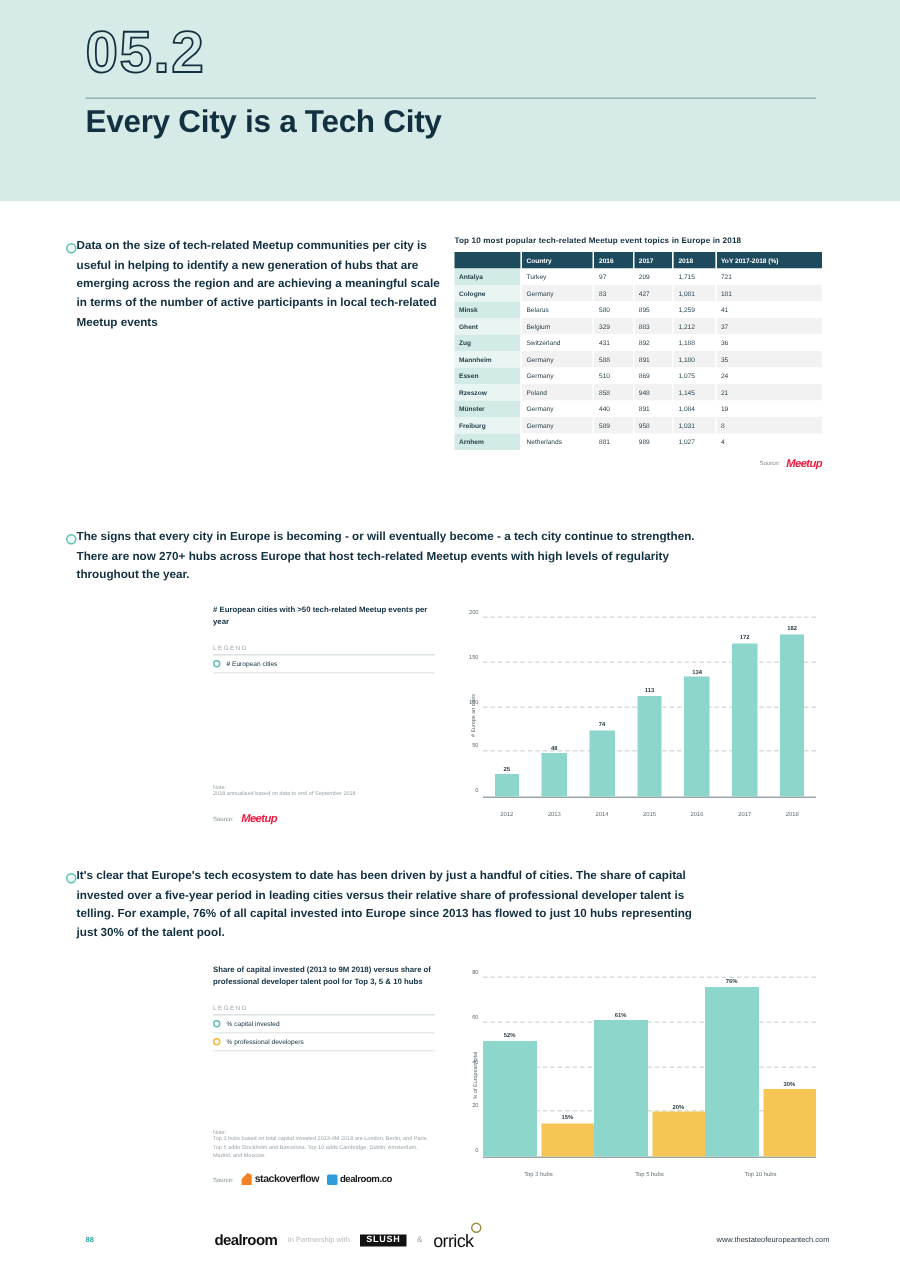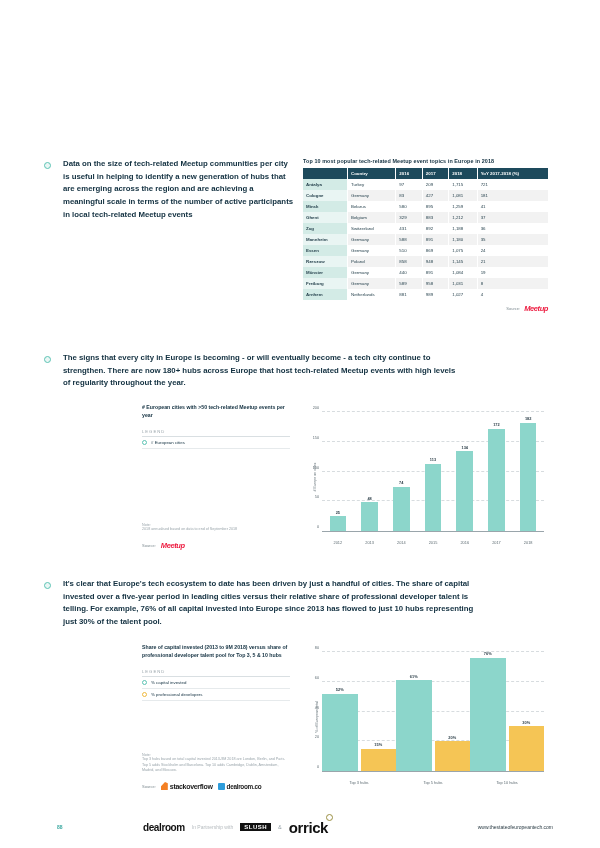--- a/index.html
+++ b/index.html
@@ -28,21 +28,21 @@
     position: absolute; left: 57px; top: 65px;
     width: 487px; height: 1px; background: #8fb3b3;
   }
   .header-title {
     position: absolute; left: 57px; top: 70px;
     font-size: 21px; font-weight: 700; color: #123040;
     letter-spacing: -0.2px;
   }
 
   
-  .bullet-block { position: absolute; display: flex; gap: 12px; }
+  .bullet-block { position: absolute; display: flex; gap: 0; }
   .bullet-dot {
     flex: 0 0 auto; width: 7px; height: 7px; margin-top: 4px;
     border-radius: 50%; border: 1.4px solid #5cc3b4; background: #eaf7f5;
   }
   .bullet-text {
     font-size: 7.8px; line-height: 1.62; color: #123040; font-weight: 600;
   }
 
   #para-1 { left: 44px; top: 158px; width: 250px; }
   #para-2 { left: 44px; top: 352px; width: 420px; }
@@ -183,32 +183,37 @@
   .atomico {
     font-size: 10px; font-weight: 700; color: #111; letter-spacing: -0.4px;
     position: relative;
   }
   .partner-text { font-size: 5px; color: #b6bcbf; }
   .slush {
     background: #111; color: #fff; font-size: 6px; font-weight: 700;
     padding: 1px 4px; letter-spacing: 0.5px;
   }
   .amp { font-size: 5.5px; color: #9aa5ab; }
-  .orrick { font-size: 15px; font-weight: 700; color: #111; letter-spacing: -0.4px; position: relative; }
+  .orrick { font-size: 12px; font-weight: 400; color: #111; letter-spacing: -0.4px; position: relative; }
   .orrick-o {
     position: absolute; right: -5px; top: -5px;
     width: 7px; height: 7px; border: 1.4px solid #9a8f42; border-radius: 50%;
   }
   .foot-url { position: absolute; right: 47px; font-size: 5px; color: #2a3b44; }
 </style>
 </head>
 <body>
 
 <div class="page">
 
+  <div class="header-band">
+    <div class="chapter-num">05.2</div>
+    <div class="header-rule"></div>
+    <div class="header-title">Every City is a Tech City</div>
+  </div>
 
   <div class="bullet-block" id="para-1">
     <span class="bullet-dot"></span>
     <span class="bullet-text">Data on the size of tech-related Meetup communities per city is useful in helping to identify a new generation of hubs that are emerging across the region and are achieving a meaningful scale in terms of the number of active participants in local tech-related Meetup events</span>
   </div>
 
   <div class="exhibit" id="table-exhibit">
     <div class="exhibit-title">Top 10 most popular tech-related Meetup event topics in Europe in 2018</div>
     <table class="data-table">
       <thead>
@@ -313,21 +318,21 @@
         </tbody>
     </table>
     <div class="source-row">
       <span class="source-label">Source:</span>
       <span class="meetup-logo">Meetup</span>
     </div>
   </div>
 
   <div class="bullet-block" id="para-2">
     <span class="bullet-dot"></span>
-    <span class="bullet-text">The signs that every city in Europe is becoming - or will eventually become - a tech city continue to strengthen. There are now 180+ hubs across Europe that host tech-related Meetup events with high levels of regularity throughout the year.</span>
+    <span class="bullet-text">The signs that every city in Europe is becoming - or will eventually become - a tech city continue to strengthen. There are now 270+ hubs across Europe that host tech-related Meetup events with high levels of regularity throughout the year.</span>
   </div>
 
   <div class="chart-row" id="chart-row-1">
     <div class="info-card">
       <div class="info-title"># European cities with &gt;50 tech-related Meetup events per year</div>
       <div class="legend-head">LEGEND</div>
       <div class="legend-item">
         <span class="legend-swatch"></span>
         <span># European cities</span>
       </div>

